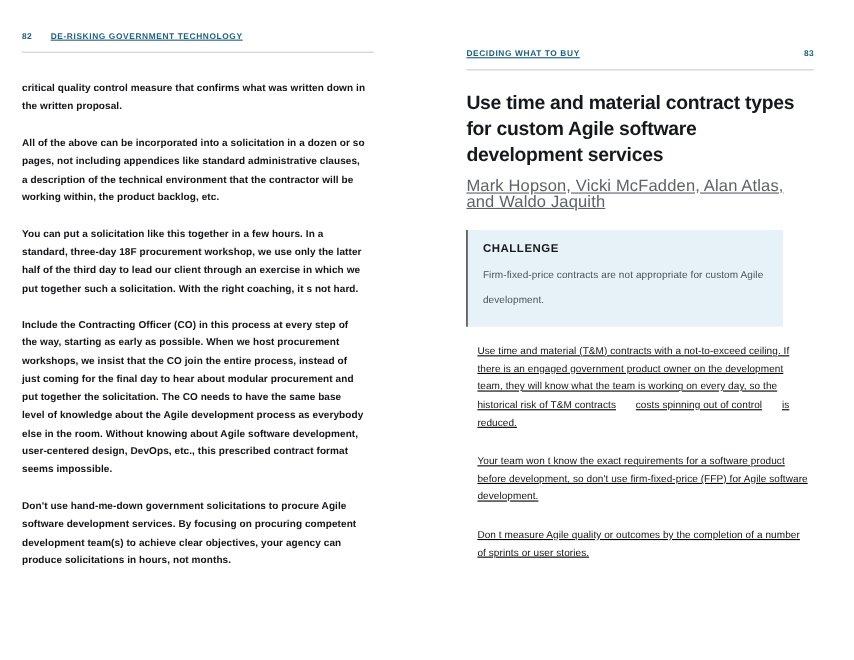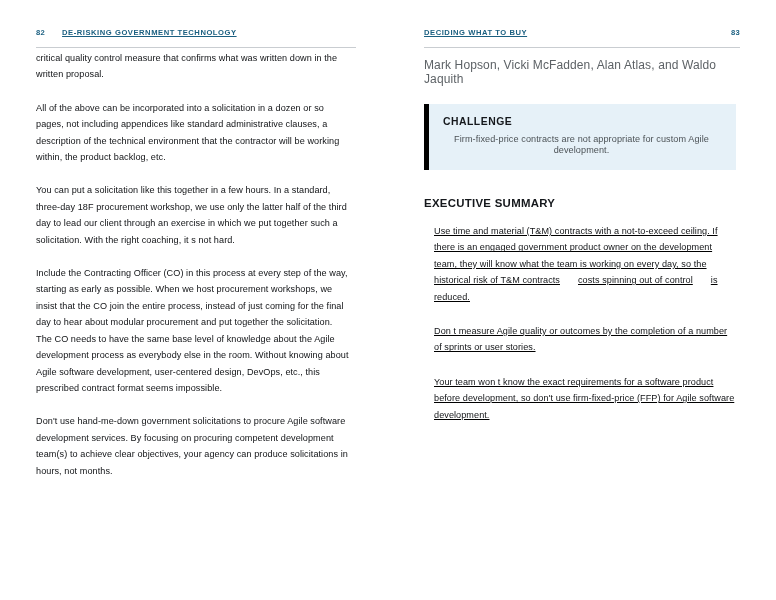--- a/index.html
+++ b/index.html
@@ -25,22 +25,22 @@
   }
 
   .page {
     position: relative;
     width: 388px;
     height: 600px;
     box-sizing: border-box;
     background: #ffffff;
   }
 
-  .page-left  { padding: 28px 40px 0 36px; }
-  .page-right { padding: 28px 36px 0 36px; }
+  .page-left  { padding: 28px 40px 0 20px; }
+  .page-right { padding: 44px 36px 0 36px; }
 
   
   .runhead {
     display: flex;
     align-items: baseline;
     font-size: 7.6px;
     font-weight: bold;
     letter-spacing: 0.55px;
     color: #1a5f80;
     text-transform: uppercase;
@@ -59,22 +59,23 @@
   .rule {
     height: 1px;
     background: #c9cdd1;
     margin-top: 7px;
   }
   .page-left .rule  { width: 320px; }
   .page-right .rule { width: 316px; }
 
   
   .body-col {
-    margin-top: 2px;
+    margin-top: 24px;
     width: 313px;
+    font-weight: bold;
   }
   p.para {
     margin: 0 0 17px 0;
     font-size: 9.1px;
     line-height: 16.4px;
     color: #111316;
     letter-spacing: 0.008em;
   }
   p.para:last-child { margin-bottom: 0; }
 
@@ -84,49 +85,49 @@
     width: 312px;
     font-size: 17.6px;
     line-height: 23.5px;
     font-weight: bold;
     letter-spacing: -0.25px;
     color: #15181c;
   }
   .byline {
     margin: 10px 0 0 0;
     width: 312px;
-    font-size: 12px;
+    font-size: 15px;
     line-height: 14px;
     color: #5d6266;
     letter-spacing: 0.01em;
+    text-decoration: underline;
   }
 
   
   .callout {
     margin-top: 18px;
-    width: 312px;
+    width: 288px;
     box-sizing: border-box;
     background: #e6f1f8;
-    border-left: 5px solid #000000;
+    border-left: 1px solid #000000;
     padding: 12px 16px 14px 14px;
   }
   .callout-label {
     font-size: 10.4px;
     font-weight: bold;
     letter-spacing: 0.5px;
     color: #15181c;
     margin: 0 0 7px 0;
   }
   .callout-text {
     margin: 0;
     font-size: 9.1px;
-    line-height: 11px;
+    line-height: 22px;
     color: #4c5256;
     letter-spacing: 0.01em;
-    text-align: center;
   }
 
   
   .section-head {
     margin: 27px 0 0 0;
     font-size: 11.4px;
     font-weight: bold;
     letter-spacing: 0.3px;
     color: #15181c;
   }
@@ -165,33 +166,33 @@
   </div>
 
   <div class="page page-right">
 
     <div class="runhead runhead-right">
       <span class="rh-title">DECIDING WHAT TO BUY</span>
       <span class="folio">83</span>
     </div>
     <div class="rule"></div>
 
+    <h1 class="article-title">Use time and material contract types for custom Agile software development services</h1>
 
     <p class="byline">Mark Hopson, Vicki McFadden, Alan Atlas, and Waldo Jaquith</p>
 
     <div class="callout">
       <div class="callout-label">CHALLENGE</div>
       <p class="callout-text">Firm-fixed-price contracts are not appropriate for custom Agile development.</p>
     </div>
 
-    <h2 class="section-head">EXECUTIVE SUMMARY</h2>
 
     <div class="summary-body">
       <p class="para">
         <span>Use time and material (T&amp;M) contracts with a not-to-exceed ceiling. If there is an engaged government product owner on the development team, they will know what the team is working on every day, so the historical risk of T&amp;M contracts</span><span class="gap"></span><span>costs spinning out of control</span><span class="gap"></span><span>is reduced.</span>
       </p>
+      <p class="para">Your team won t know the exact requirements for a software product before development, so don't use firm-fixed-price (FFP) for Agile software development.</p>
       <p class="para">Don t measure Agile quality or outcomes by the completion of a number of sprints or user stories.</p>
-      <p class="para">Your team won t know the exact requirements for a software product before development, so don't use firm-fixed-price (FFP) for Agile software development.</p>
     </div>
 
   </div>
 
 </div>
 
 </body></html>

